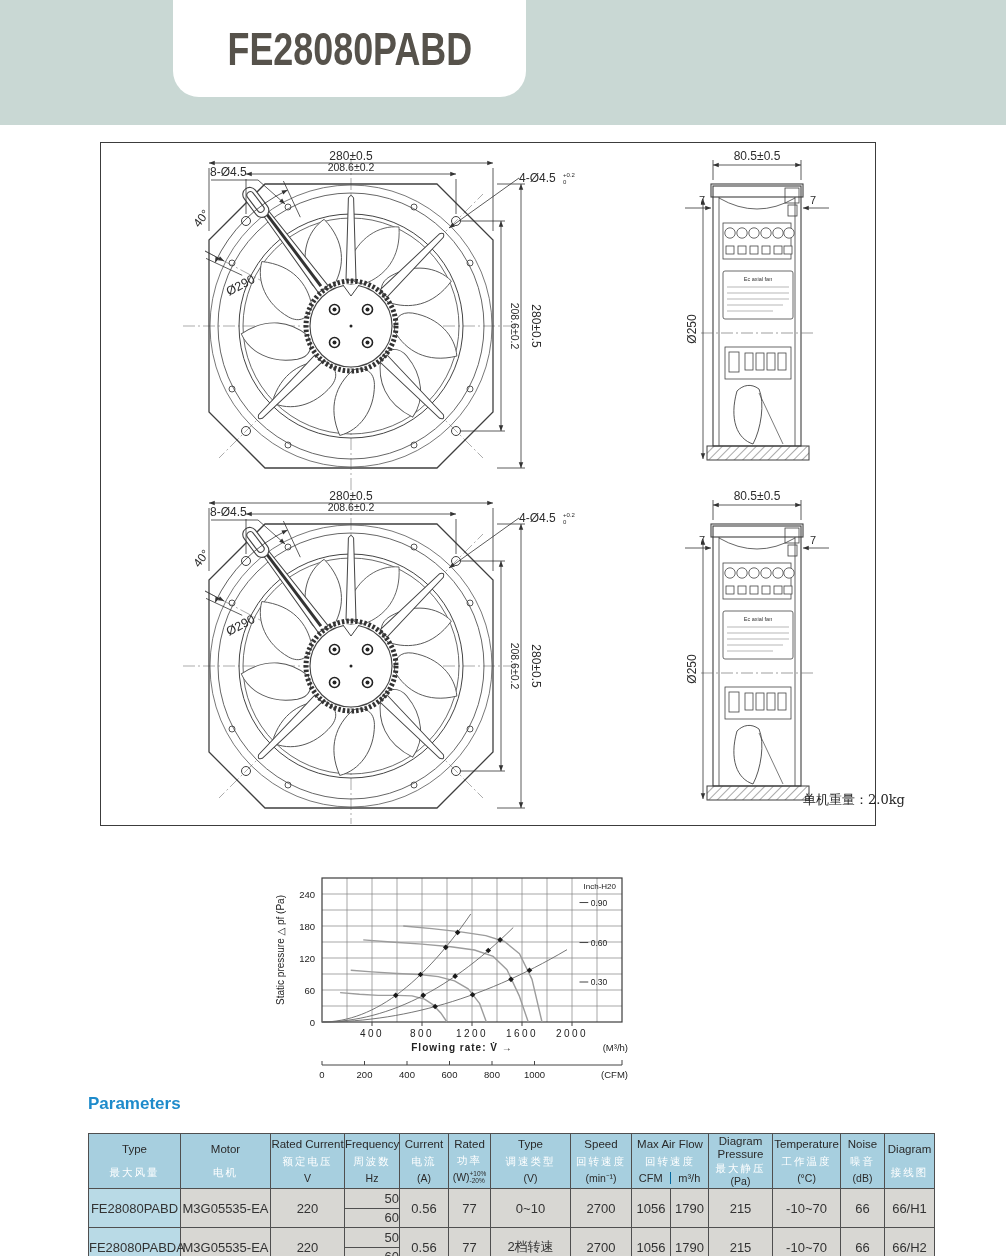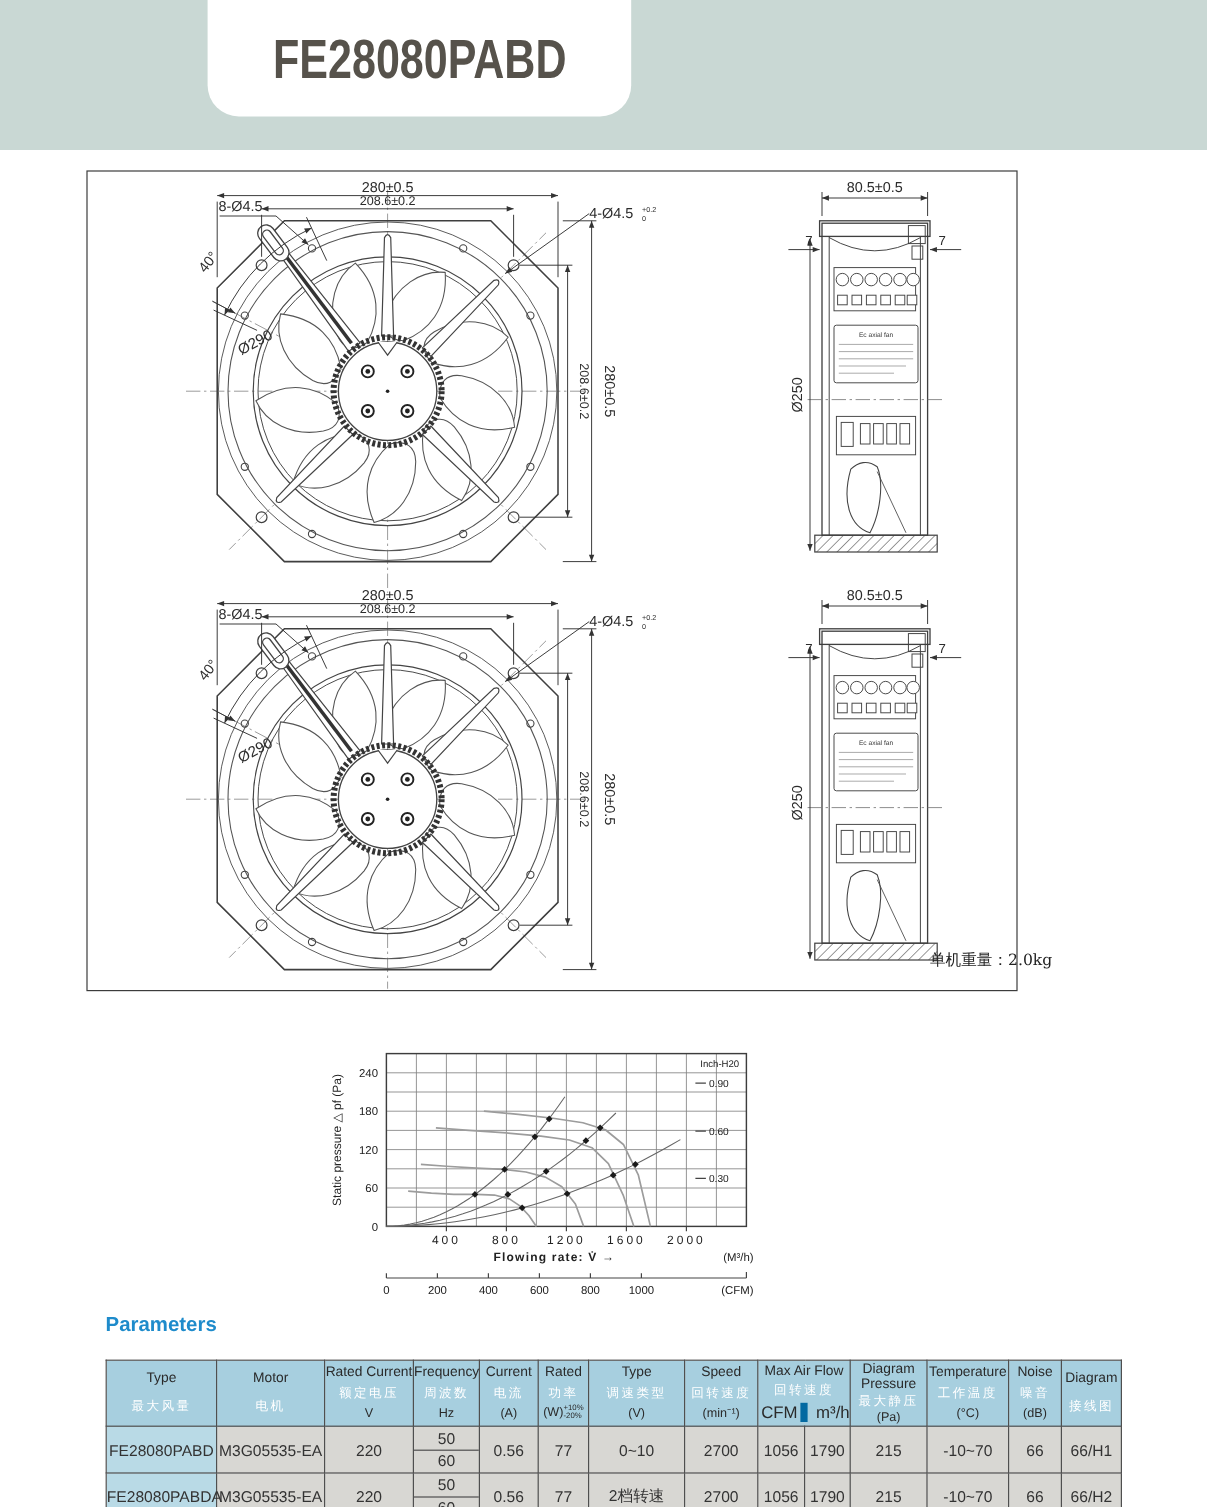--- a/index.html
+++ b/index.html
@@ -2,39 +2,39 @@
 <html><head>
 <meta charset="utf-8">
 <style>
   html,body{margin:0;padding:0;}
   body{width:1006px;height:1256px;overflow:hidden;position:relative;background:#fff;
        font-family:"Liberation Sans",sans-serif;}
   .band{position:absolute;left:0;top:0;width:1006px;height:125px;background:#c9d8d4;}
   .titlebox{position:absolute;left:173px;top:0;width:353px;height:97px;background:#fff;
             border-radius:0 0 26px 26px;display:flex;align-items:center;justify-content:center;}
   .title{font-size:46px;font-weight:bold;color:#56524b;transform:scaleX(0.78);letter-spacing:0px;white-space:nowrap;}
-  .panel{position:absolute;left:72px;top:142px;width:776px;height:684px;border:1.5px solid #3c3c3c;
+  .panel{position:absolute;left:100px;top:142px;width:776px;height:684px;border:1.5px solid #3c3c3c;
          background:#fff;box-sizing:border-box;}
   .panel svg{display:block;}
   .chartwrap{position:absolute;left:270px;top:862px;width:460px;height:228px;}
   .params-title{position:absolute;left:88px;top:1094px;font-size:17px;font-weight:bold;color:#1e8bcb;}
   table.params{position:absolute;left:88px;top:1133px;border-collapse:collapse;table-layout:fixed;
                width:846px;font-family:"Liberation Sans",sans-serif;}
   table.params th,table.params td{border:1px solid #4f4f4f;padding:0;text-align:center;vertical-align:middle;}
   table.params th{background:#a7cfdf;height:54px;font-weight:normal;}
   table.params td{background:#d8d7d3;height:38px;font-size:13px;color:#333;}
   table.params td.c-type{background:#b9dae6;}
   .h-en{font-size:11.5px;color:#2a2a2a;line-height:13px;}
   .h-zh{font-size:10.5px;color:#ffffff;letter-spacing:2px;line-height:13px;}
   .h-unit{font-size:10.5px;color:#2a2a2a;line-height:12px;}
   .thflex{display:flex;flex-direction:column;justify-content:space-evenly;height:54px;}
   .split{display:flex;}
-  .split span{flex:1;font-size:14px;color:#2a2a2a;}
-  .split span:last-child{border-left:6px solid #0369a1;text-align:right;}
-  .freq-split div{height:18px;line-height:18px;}
+  .split span{flex:1;font-size:11px;color:#2a2a2a;}
+  .split span:last-child{border-left:1px solid #0369a1;}
+  .freq-split div{height:18px;line-height:18px;text-align:right;}
   .freq-split div:last-child{border-top:1px solid #4f4f4f;}
   .pw-stack{display:inline-flex;flex-direction:column;font-size:6.5px;line-height:6.5px;
             vertical-align:middle;text-align:left;}
 </style>
 </head>
 <body>
 
 <div class="band"></div>
 <div class="titlebox">
   <div class="title">FE28080PABD</div>

